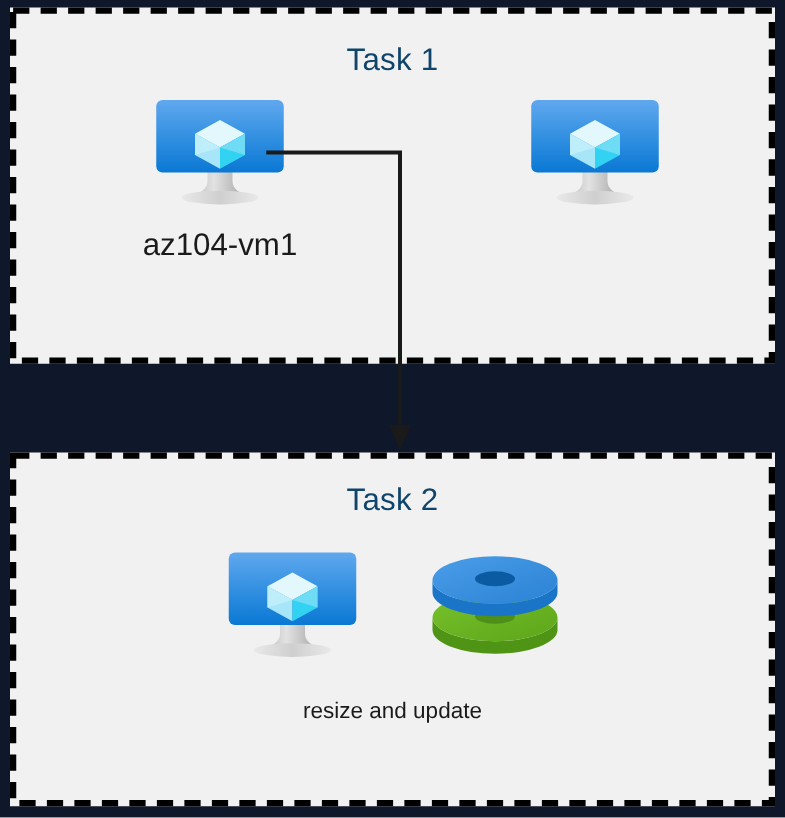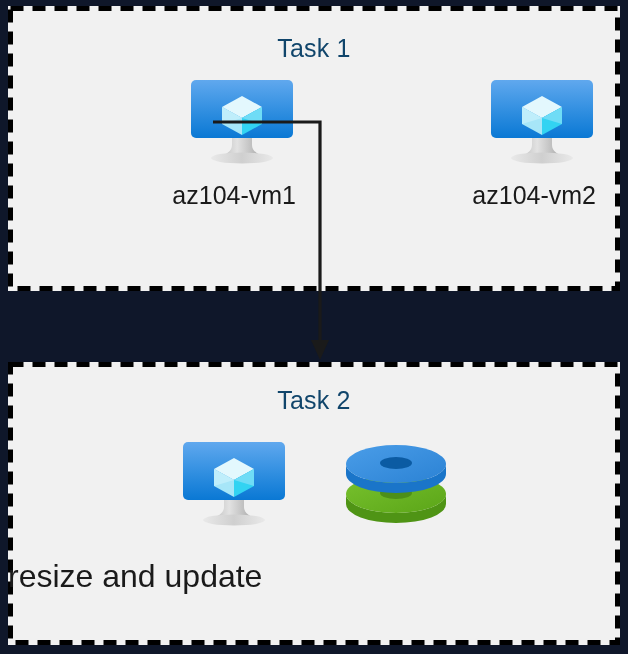--- a/index.html
+++ b/index.html
@@ -62,21 +62,21 @@
     font-family: "Liberation Sans", sans-serif;
     letter-spacing: 0.2px;
     white-space: nowrap;
   }
   .task-box-1 .task-title { top: 28px; }
   .task-box-2 .task-title { top: 24px; }
 
   
   .node {
     position: absolute;
-    text-align: right;
+    text-align: center;
   }
   .node-vm1 { left: 48px;  top: 72px; width: 240px; }
   .node-vm2 { left: 348px; top: 72px; width: 240px; }
 
   .node-label {
     color: #1a1a1a;
     font-size: 25px;
     line-height: 31px;
     font-family: "Liberation Sans", sans-serif;
     white-space: nowrap;
@@ -99,23 +99,23 @@
     display: flex;
     justify-content: center;
     align-items: flex-start;
     gap: 56px;
   }
   .task2-caption {
     position: absolute;
     left: 0;
     top: 196px;
     width: 100%;
-    text-align: left;
+    text-align: center;
     color: #1a1a1a;
-    font-size: 32px;
+    font-size: 18px;
     font-family: "Liberation Sans", sans-serif;
     white-space: nowrap;
   }
 
   .disk-icon svg { display: block; }
 
   
   #connector {
     position: absolute;
     left: 0; top: 0;
@@ -200,21 +200,20 @@
           <rect x="3" y="2" width="102" height="58" rx="5" fill="url(#scr2)"></rect>
           <g>
             <path d="M54 18 L74 29 L54 40 L34 29 Z" fill="#e3f8fd"></path>
             <path d="M34 29 L54 40 L54 57 L34 46 Z" fill="#a7e6f8"></path>
             <path d="M74 29 L54 40 L54 57 L74 46 Z" fill="#32d3f2"></path>
             <path d="M34 29 L54 40 L34 46 Z" fill="#bfeefb"></path>
             <path d="M74 29 L54 40 L74 46 Z" fill="#6fdcf6"></path>
           </g>
         </svg>
       </span>
-      <div class="node-label node-label-block">az104-vm2</div>
     </div>
   </div>
 
   <div class="task-box task-box-2">
     <svg class="dash-svg" viewBox="0 0 612 283" preserveAspectRatio="none">
       <rect x="2.5" y="2.5" width="607" height="278" fill="none" stroke="#000000" stroke-width="5" stroke-dasharray="13 9"></rect>
     </svg>
 
     <div class="task-title">Task 2</div>
 

